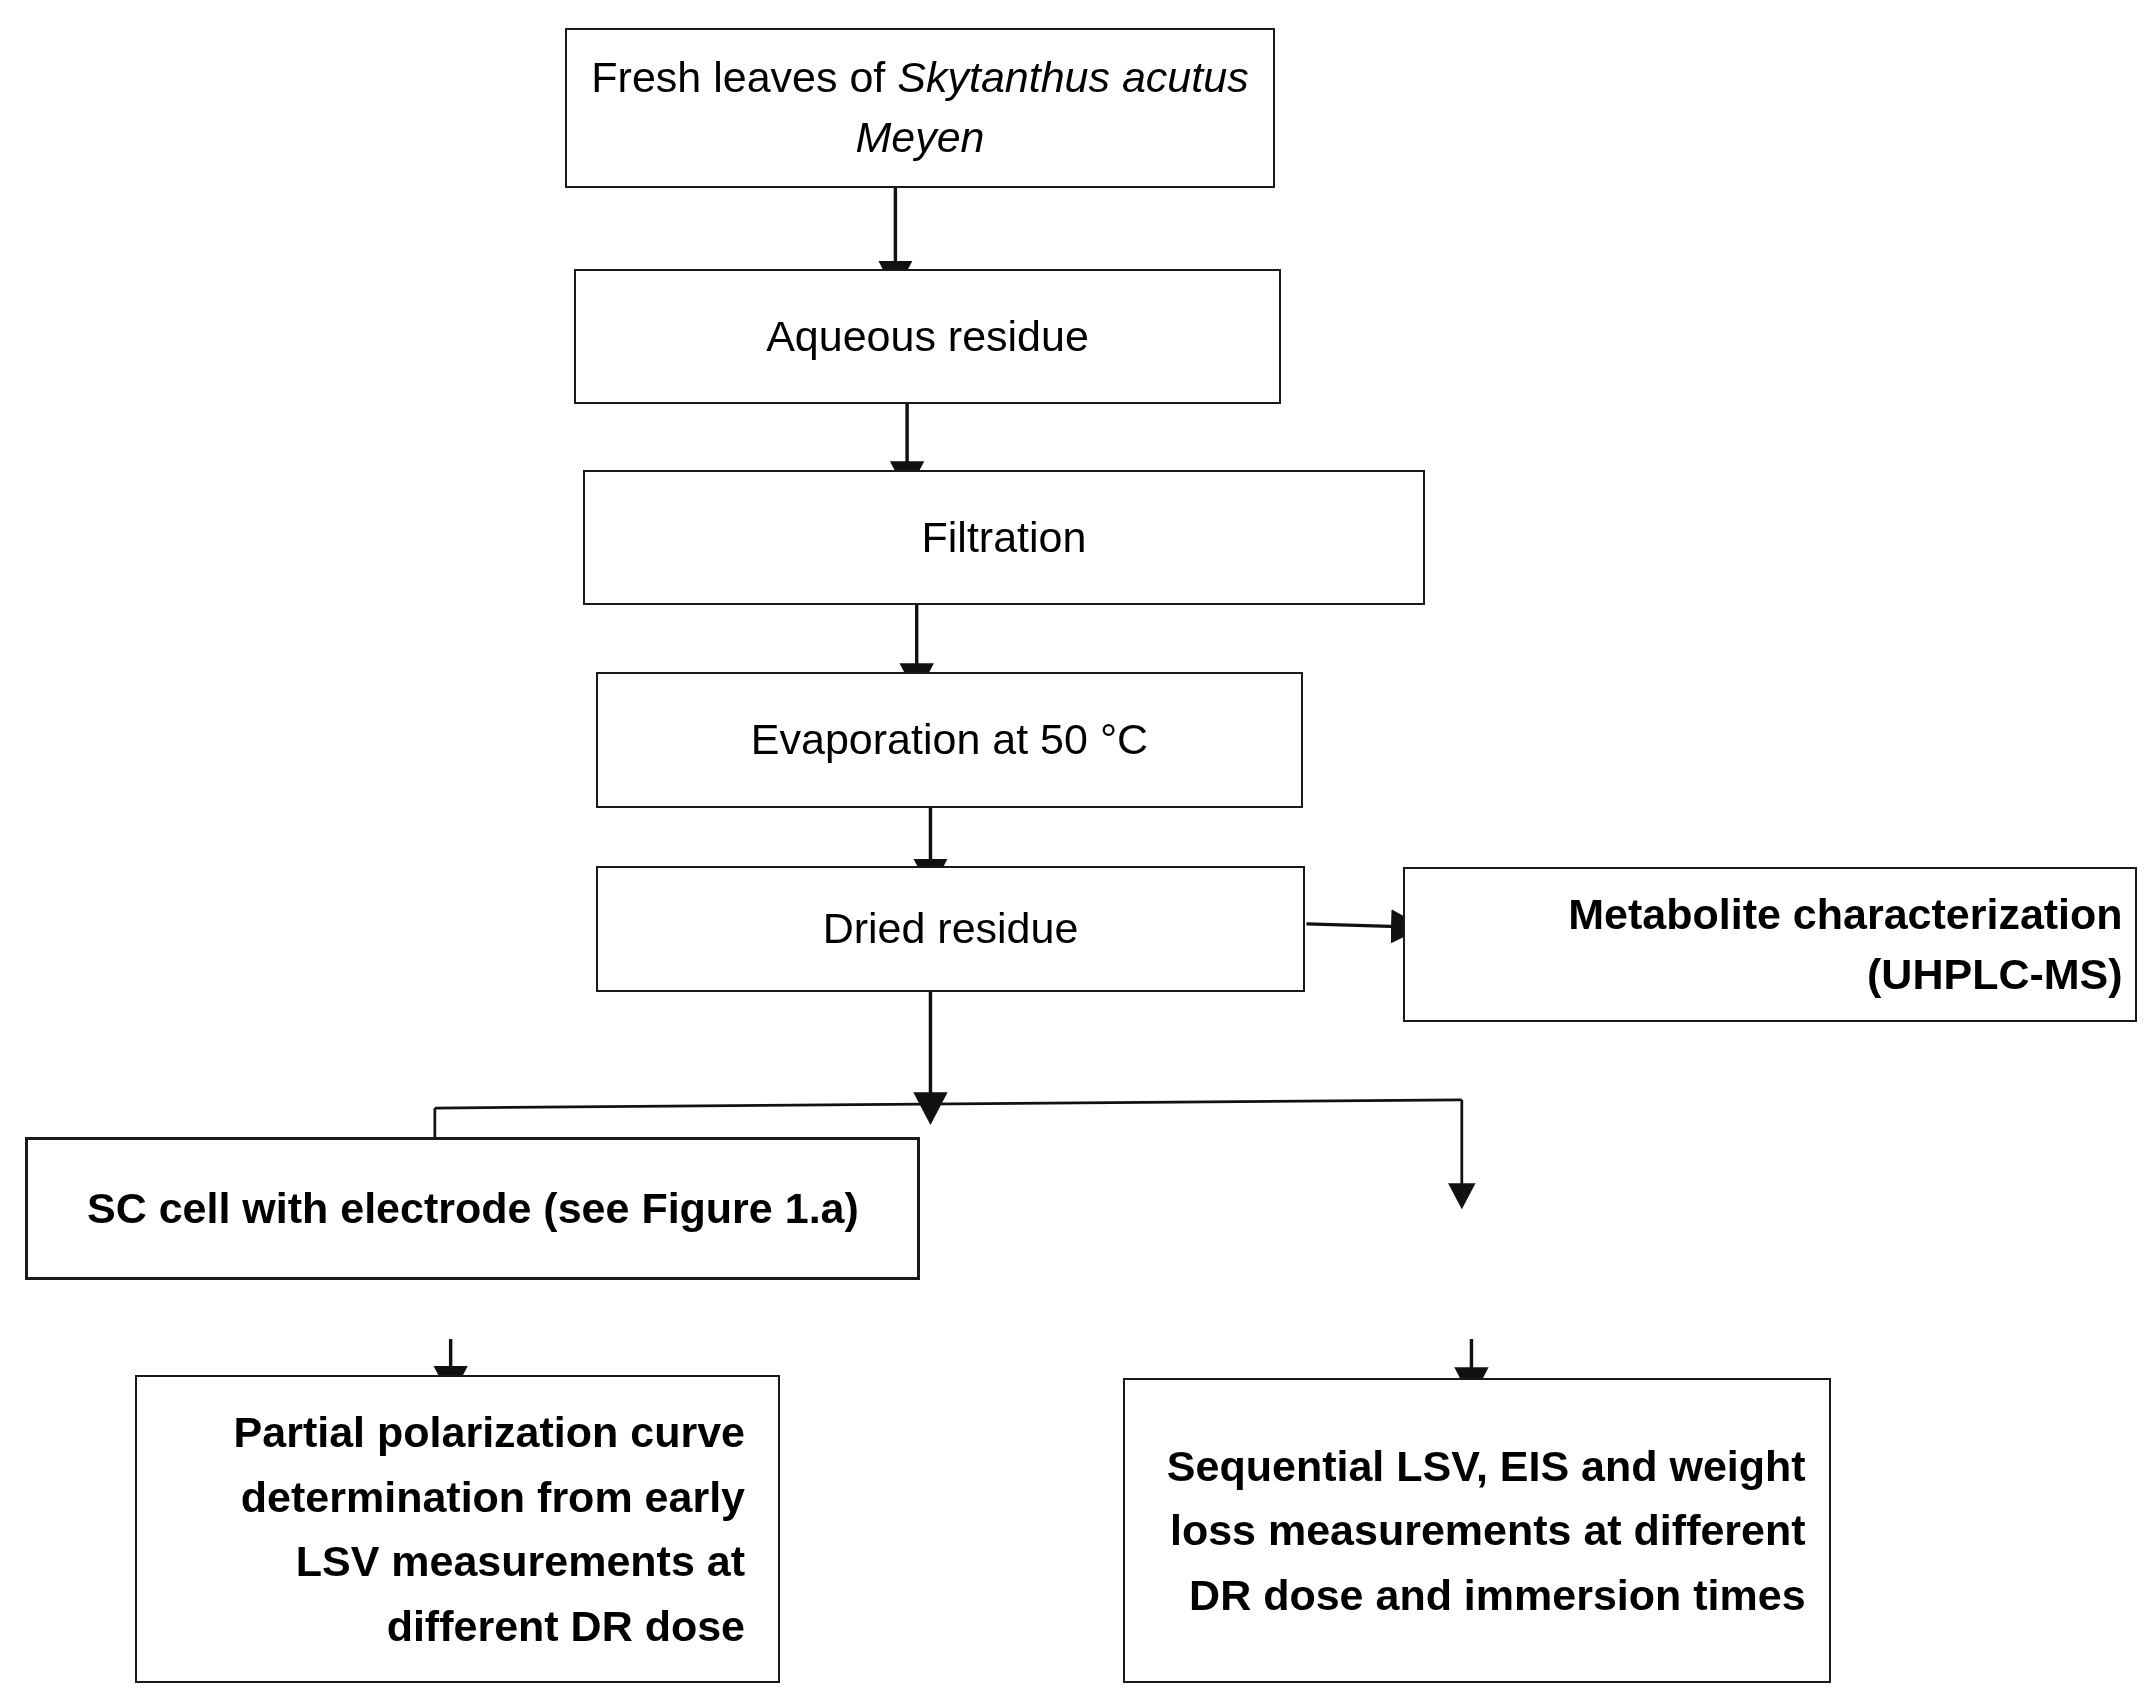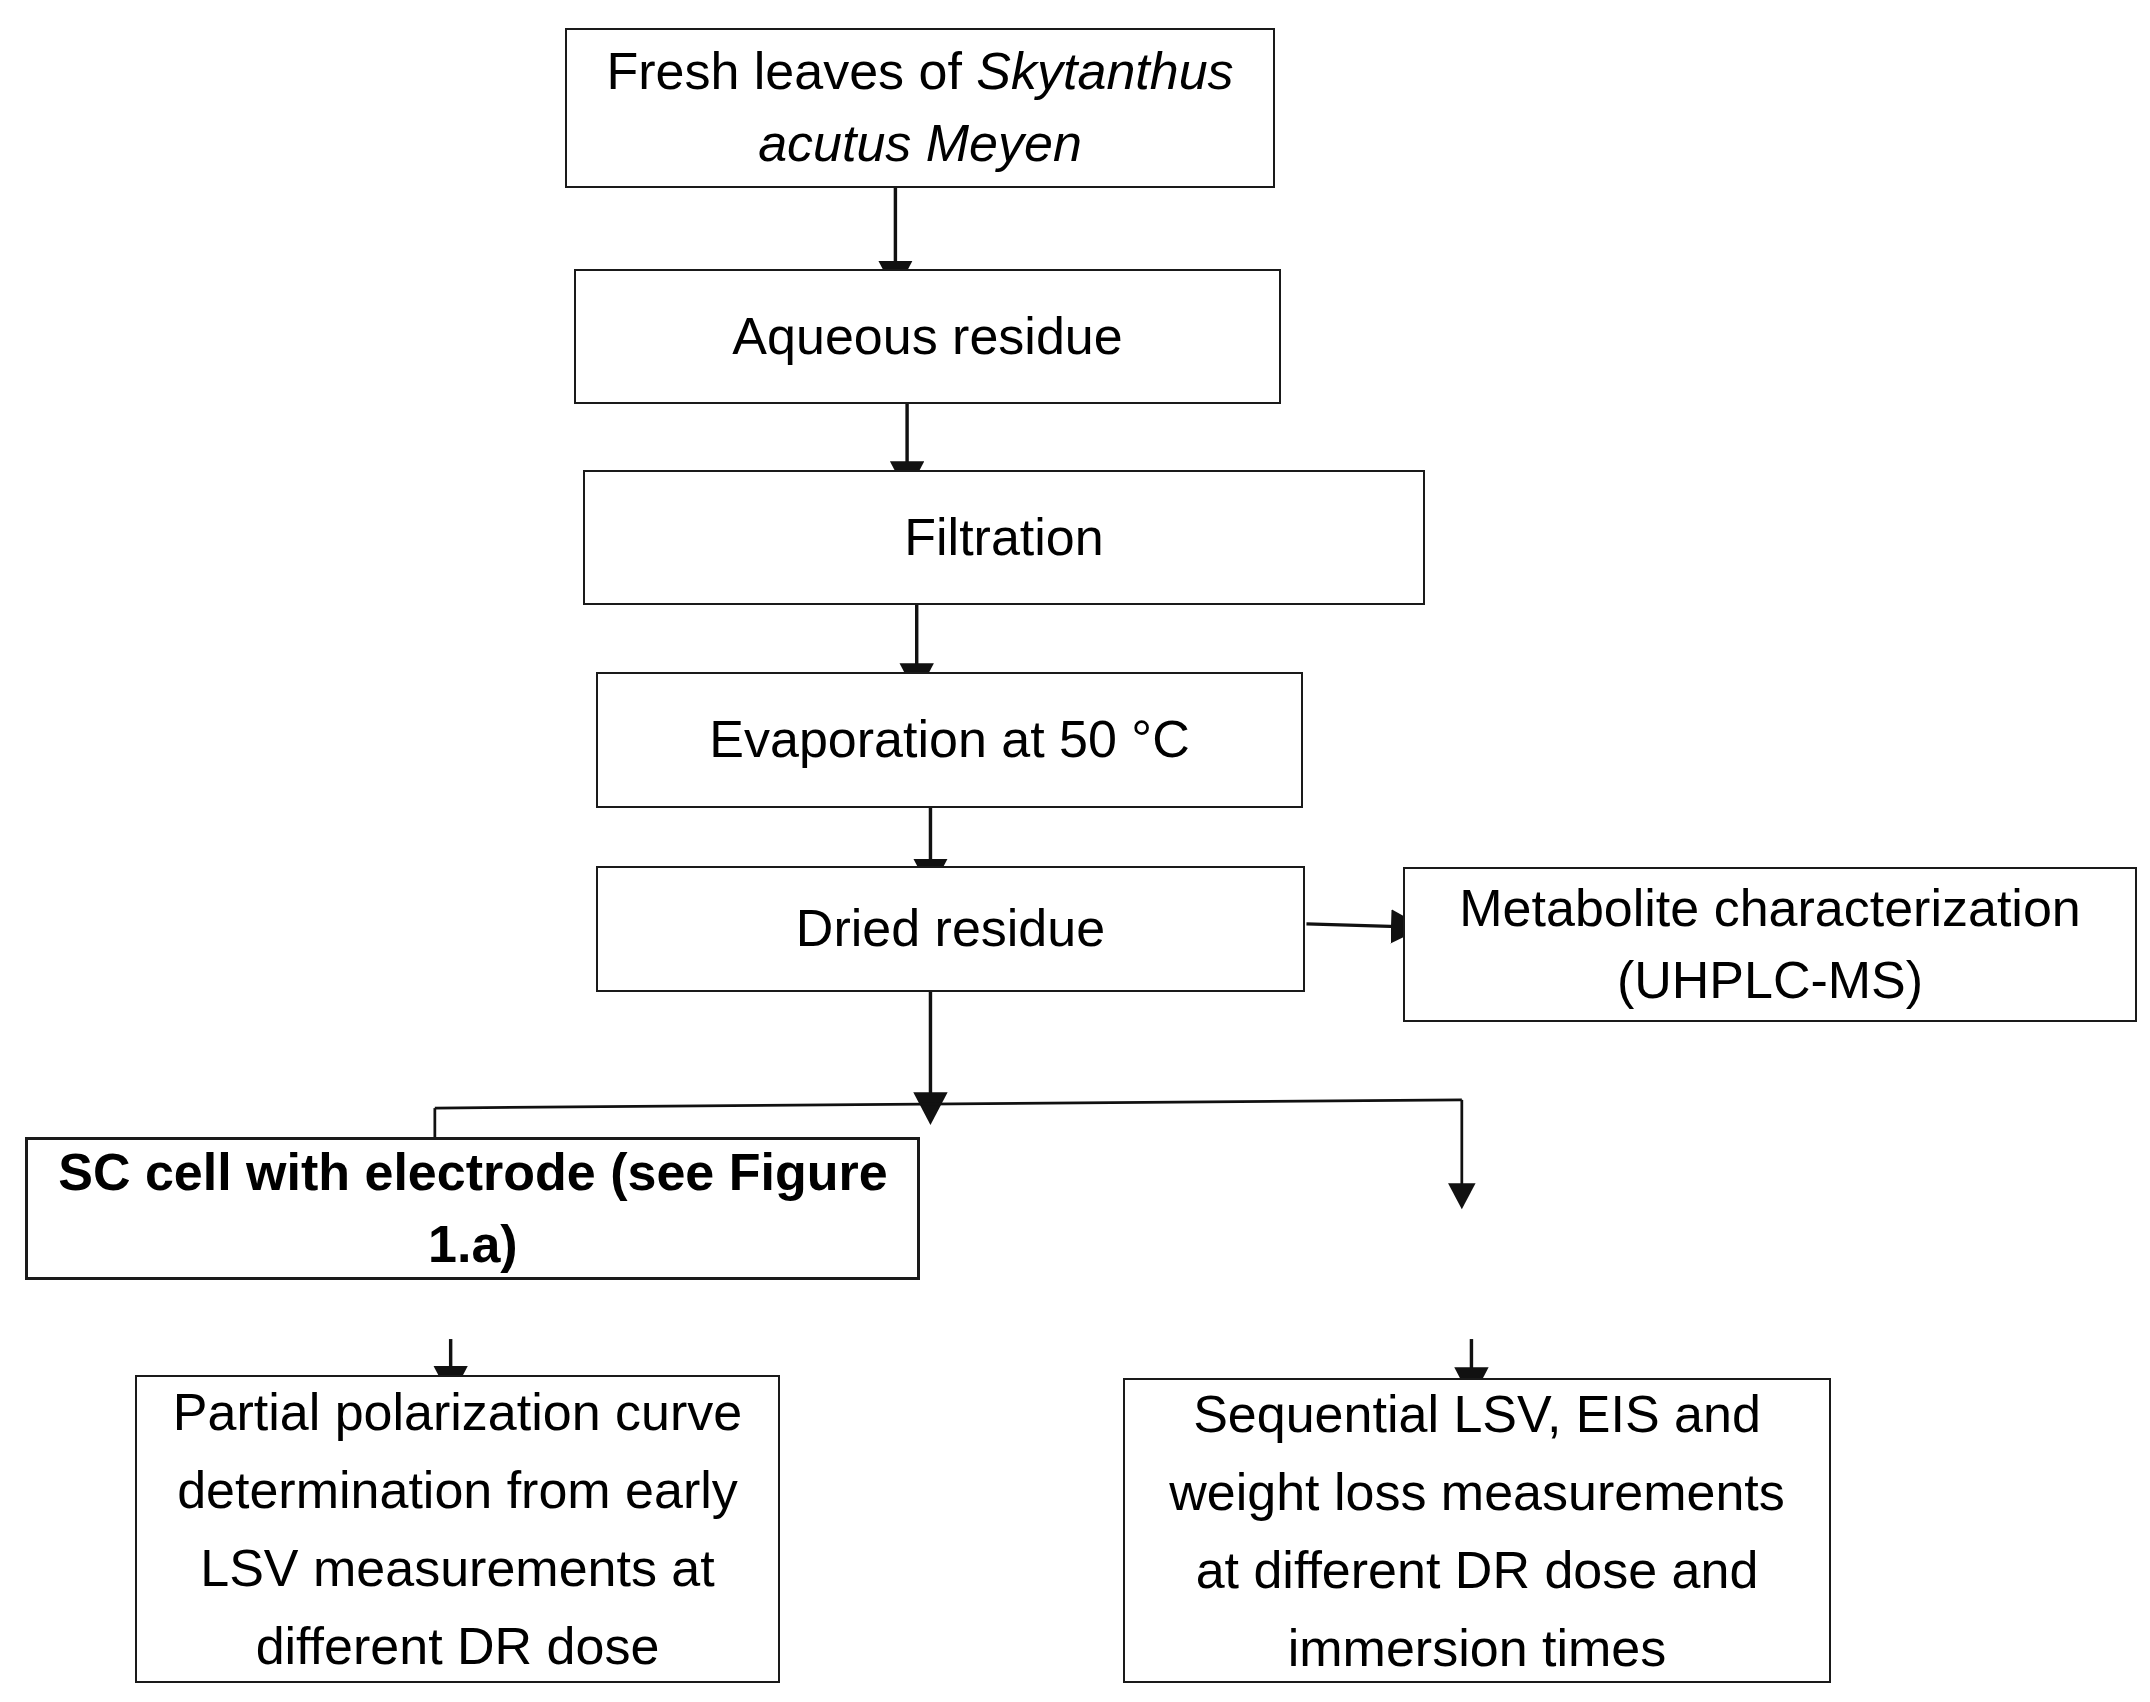--- a/index.html
+++ b/index.html
@@ -23,26 +23,26 @@
     display: flex;
     align-items: center;
     justify-content: center;
     color: #000000;
   }
   .box .txt {
     display: block;
     width: 100%;
     padding: 0 12.4px;
     box-sizing: border-box;
-    font-size: 52px;
+    font-size: 43px;
     line-height: 1.38;
     color: #000000;
   }
   .box.center .txt { text-align: center; }
-  .box.left   .txt { text-align: center; }
+  .box.left   .txt { text-align: right; font-weight: bold; }
   .box.bold   .txt { font-weight: bold; }
   .box.heavy { border-width: 3.4px; }
   .italic { font-style: italic; }
 
   .svg-layer {
     position: absolute;
     left: 0;
     top: 0;
     width: 2151px;
     height: 1702px;

